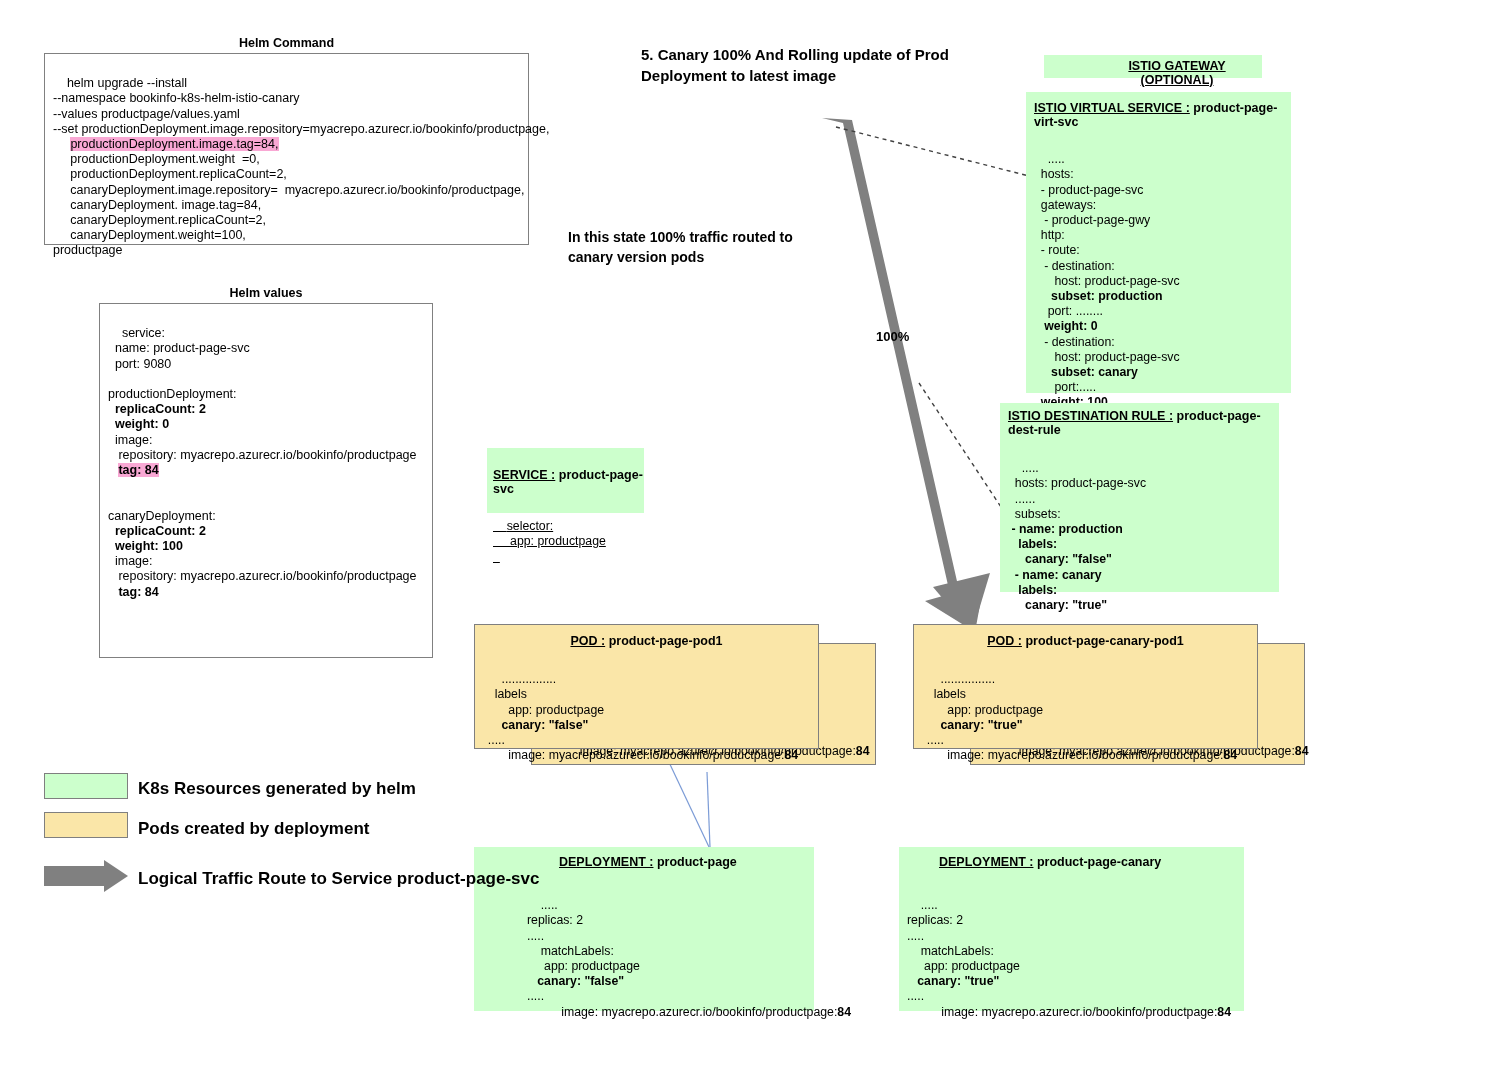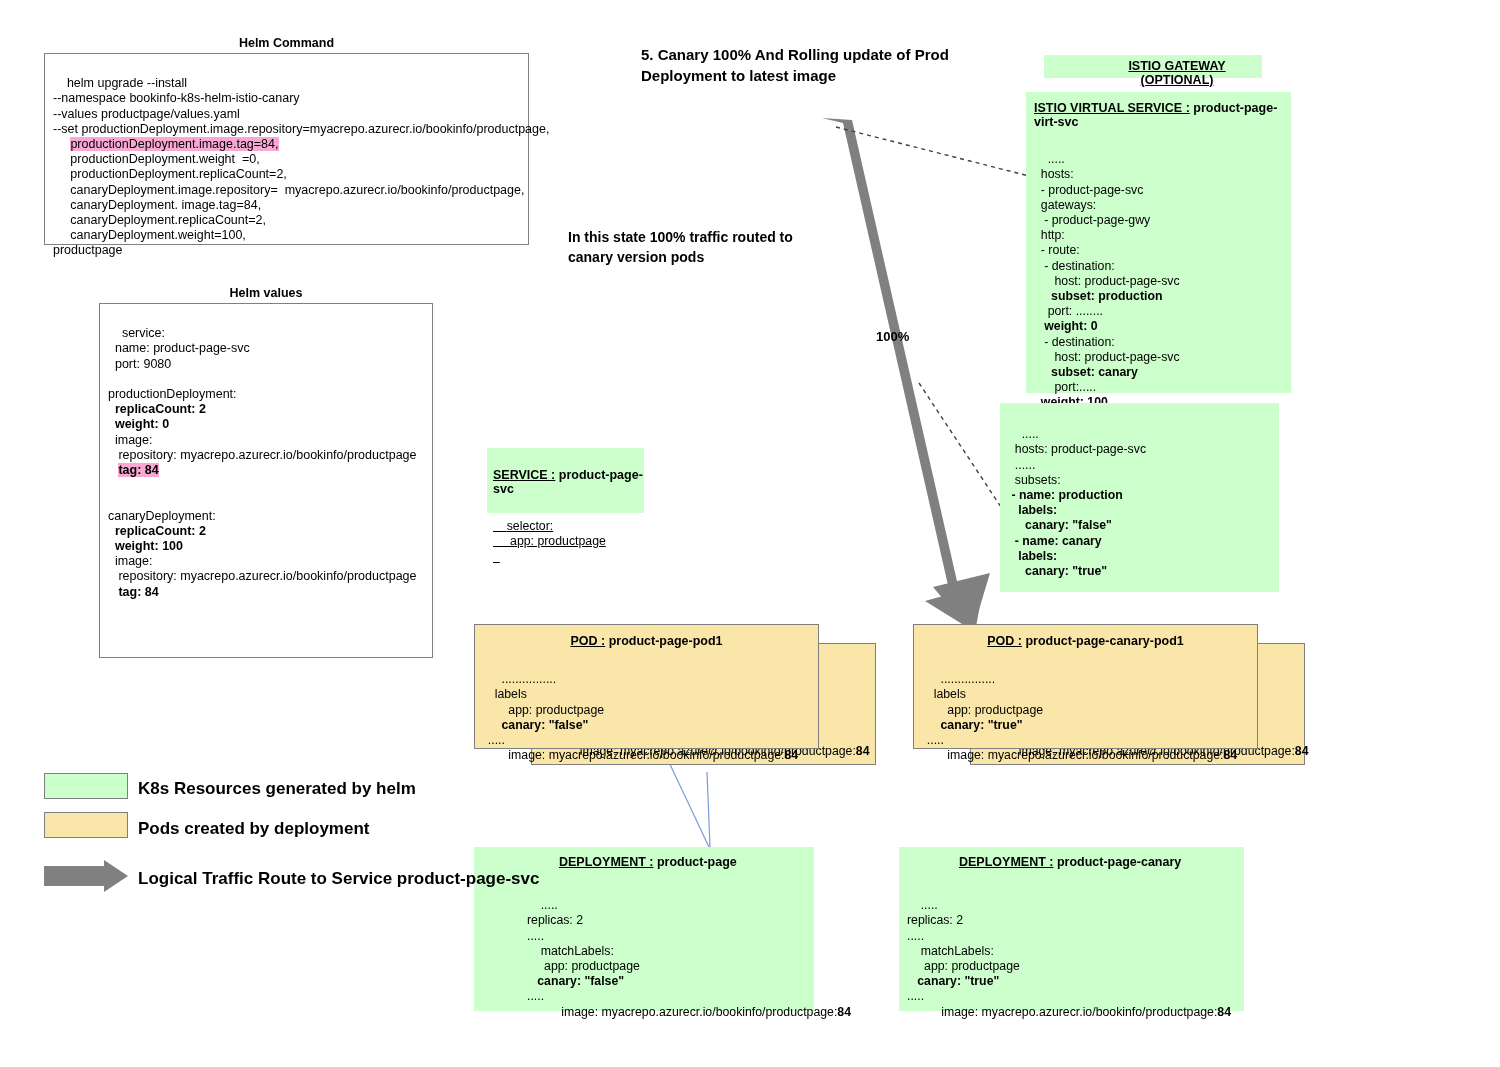--- a/index.html
+++ b/index.html
@@ -105,20 +105,24 @@
    </span><span class="b">weight: 0</span><span>
    - destination:
       host: product-page-svc
      </span><span class="b">subset: canary</span><span>
       port:.....
   </span><span class="b">weight: 100</span>
   </div>
 </div>
 
 <div class="abs box-green" style="left:1000px;top:403px;width:279px;height:189px;">
+  <div class="ttl-l" style="padding:6px 0 0 8px;">
+    <u>ISTIO DESTINATION RULE :</u>
+    <span>product-page-dest-rule</span>
+  </div>
   <div class="yaml" style="padding:9px 0 0 8px;">
     <span>.....
   hosts: product-page-svc
   ......
   subsets:
 </span><span class="b"> - name: production
    labels:
      canary: "false"
   - name: canary
    labels:
@@ -194,21 +198,21 @@
 .....
     matchLabels:
      app: productpage
    </span><span class="b">canary: "false"</span><span>
 .....
           image: myacrepo.azurecr.io/bookinfo/productpage:</span><span class="b">84</span>
   </div>
 </div>
 
 <div class="abs box-green" style="left:899px;top:847px;width:345px;height:164px;">
-  <div class="ttl-l" style="padding:8px 0 0 60px;">
+  <div class="ttl-l" style="padding:8px 0 0 40px;">
     <u>DEPLOYMENT :</u>
     <span>product-page-canary</span>
   </div>
   <div class="yaml" style="padding:14px 0 0 8px;">
     <span>.....
 replicas: 2
 .....
     matchLabels:
      app: productpage
    </span><span class="b">canary: "true"</span><span>

